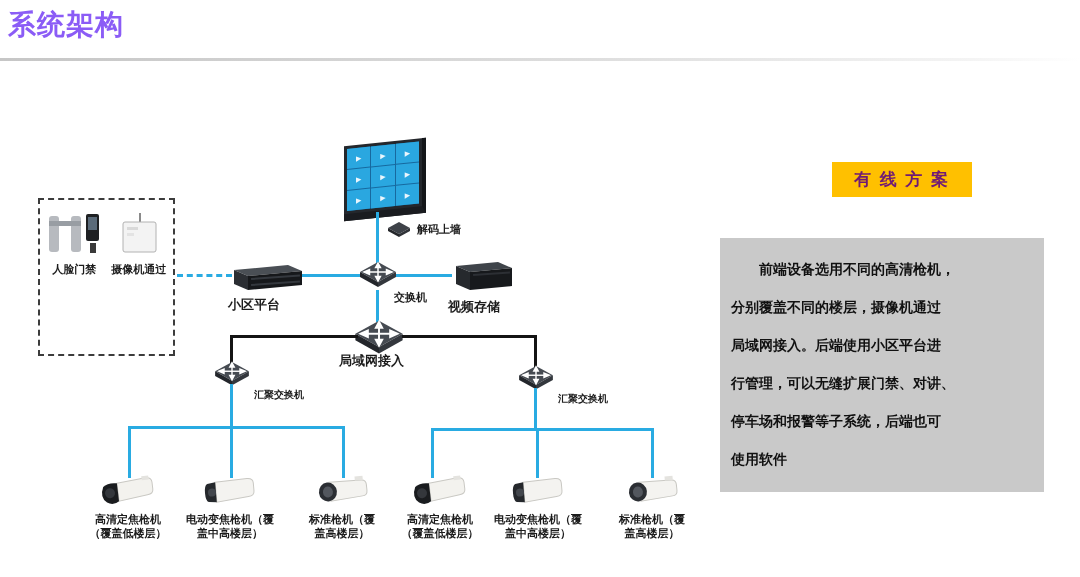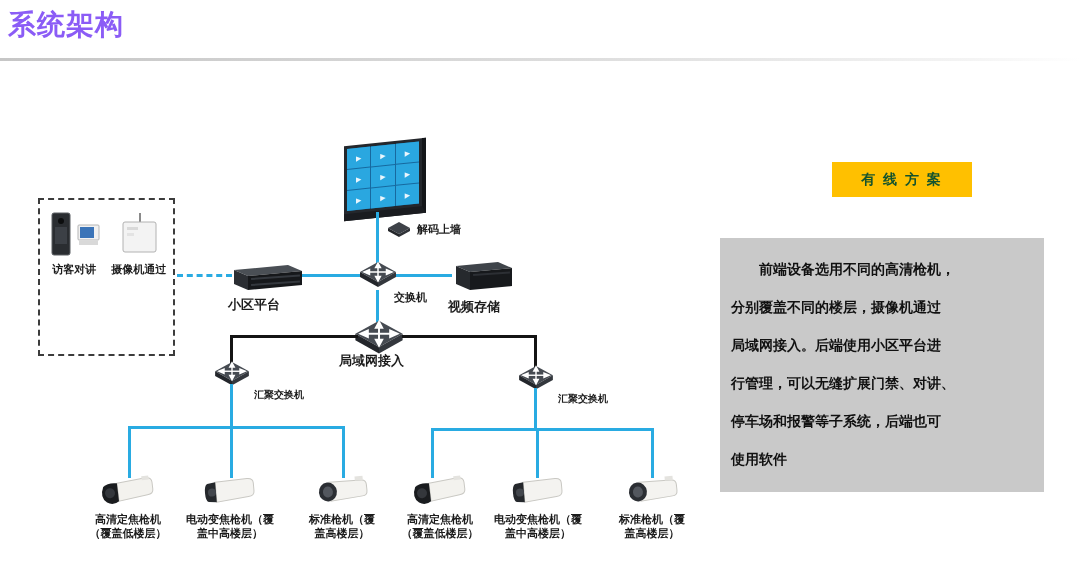--- a/index.html
+++ b/index.html
@@ -54,22 +54,22 @@
     height:100%;display:grid;grid-template-columns:repeat(3,1fr);grid-auto-rows:1fr;
     gap:1px;background:#17699f;
   }
   .tile{
     background:#2aa7e0;display:flex;align-items:center;justify-content:center;
     color:#eaf6fd;font-size:7px;line-height:1;
   }
   
   .badge{
     left:832px;top:162px;width:140px;height:35px;
-    background:#ffc000;color:#14532d;
-    font-size:14px;font-weight:700;
+    background:#ffc000;color:#701a75;
+    font-size:17px;font-weight:700;
     display:flex;align-items:center;justify-content:center;
     letter-spacing:2px;
   }
   .desc{
     left:720px;top:238px;width:324px;min-height:248px;box-sizing:border-box;
     background:#c9c9c9;color:#111111;
     font-size:14px;font-weight:700;line-height:38px;
     padding:12px 20px 14px 11px;
     white-space:pre-line;
   }
@@ -79,29 +79,29 @@
 
 <div class="abs page-title">系统架构</div>
 <div class="abs divider"></div>
 
 <div class="abs" style="left:0;top:0;width:1080px;height:577px;">
 
   <div class="abs sub-box">
     <div class="sub-item">
       <span>
         <svg width="56" height="44" viewBox="0 0 56 44">
-          <rect x="6" y="1" width="18" height="42" rx="2" fill="#2a2d31" stroke="#5a5e63"></rect>
-          <circle cx="15" cy="9" r="3" fill="#0c0d0e"></circle>
-          <rect x="9" y="15" width="12" height="17" fill="#3c4046"></rect>
-          <rect x="32" y="13" width="21" height="15" rx="1" fill="#f1f1f1" stroke="#b5b5b5"></rect>
-          <rect x="34" y="15" width="14" height="11" fill="#3b74b8"></rect>
-          <rect x="33" y="29" width="19" height="4" fill="#d9d9d9"></rect>
+          <rect x="3" y="4" width="10" height="36" rx="3" fill="#b7babf"></rect>
+          <rect x="25" y="4" width="10" height="36" rx="3" fill="#b7babf"></rect>
+          <rect x="3" y="9" width="32" height="5" fill="#989da3"></rect>
+          <rect x="40" y="2" width="13" height="27" rx="2" fill="#1e2023"></rect>
+          <rect x="42" y="5" width="9" height="13" fill="#5b6b7a"></rect>
+          <rect x="44" y="31" width="6" height="10" fill="#3a3a3a"></rect>
         </svg>
       </span>
-      <span class="lbl">访客对讲</span>
+      <span class="lbl">人脸门禁</span>
     </div>
     <div class="sub-item">
       <span>
         <svg width="50" height="44" viewBox="0 0 50 44">
           <line x1="26" y1="1" x2="26" y2="10" stroke="#8a8a8a" stroke-width="2"></line>
           <rect x="9" y="10" width="33" height="30" rx="2" fill="#f3f3f3" stroke="#b2b2b2"></rect>
           <rect x="13" y="15" width="11" height="3" fill="#d9d9d9"></rect>
           <rect x="13" y="21" width="7" height="3" fill="#e3e3e3"></rect>
         </svg>
       </span>

